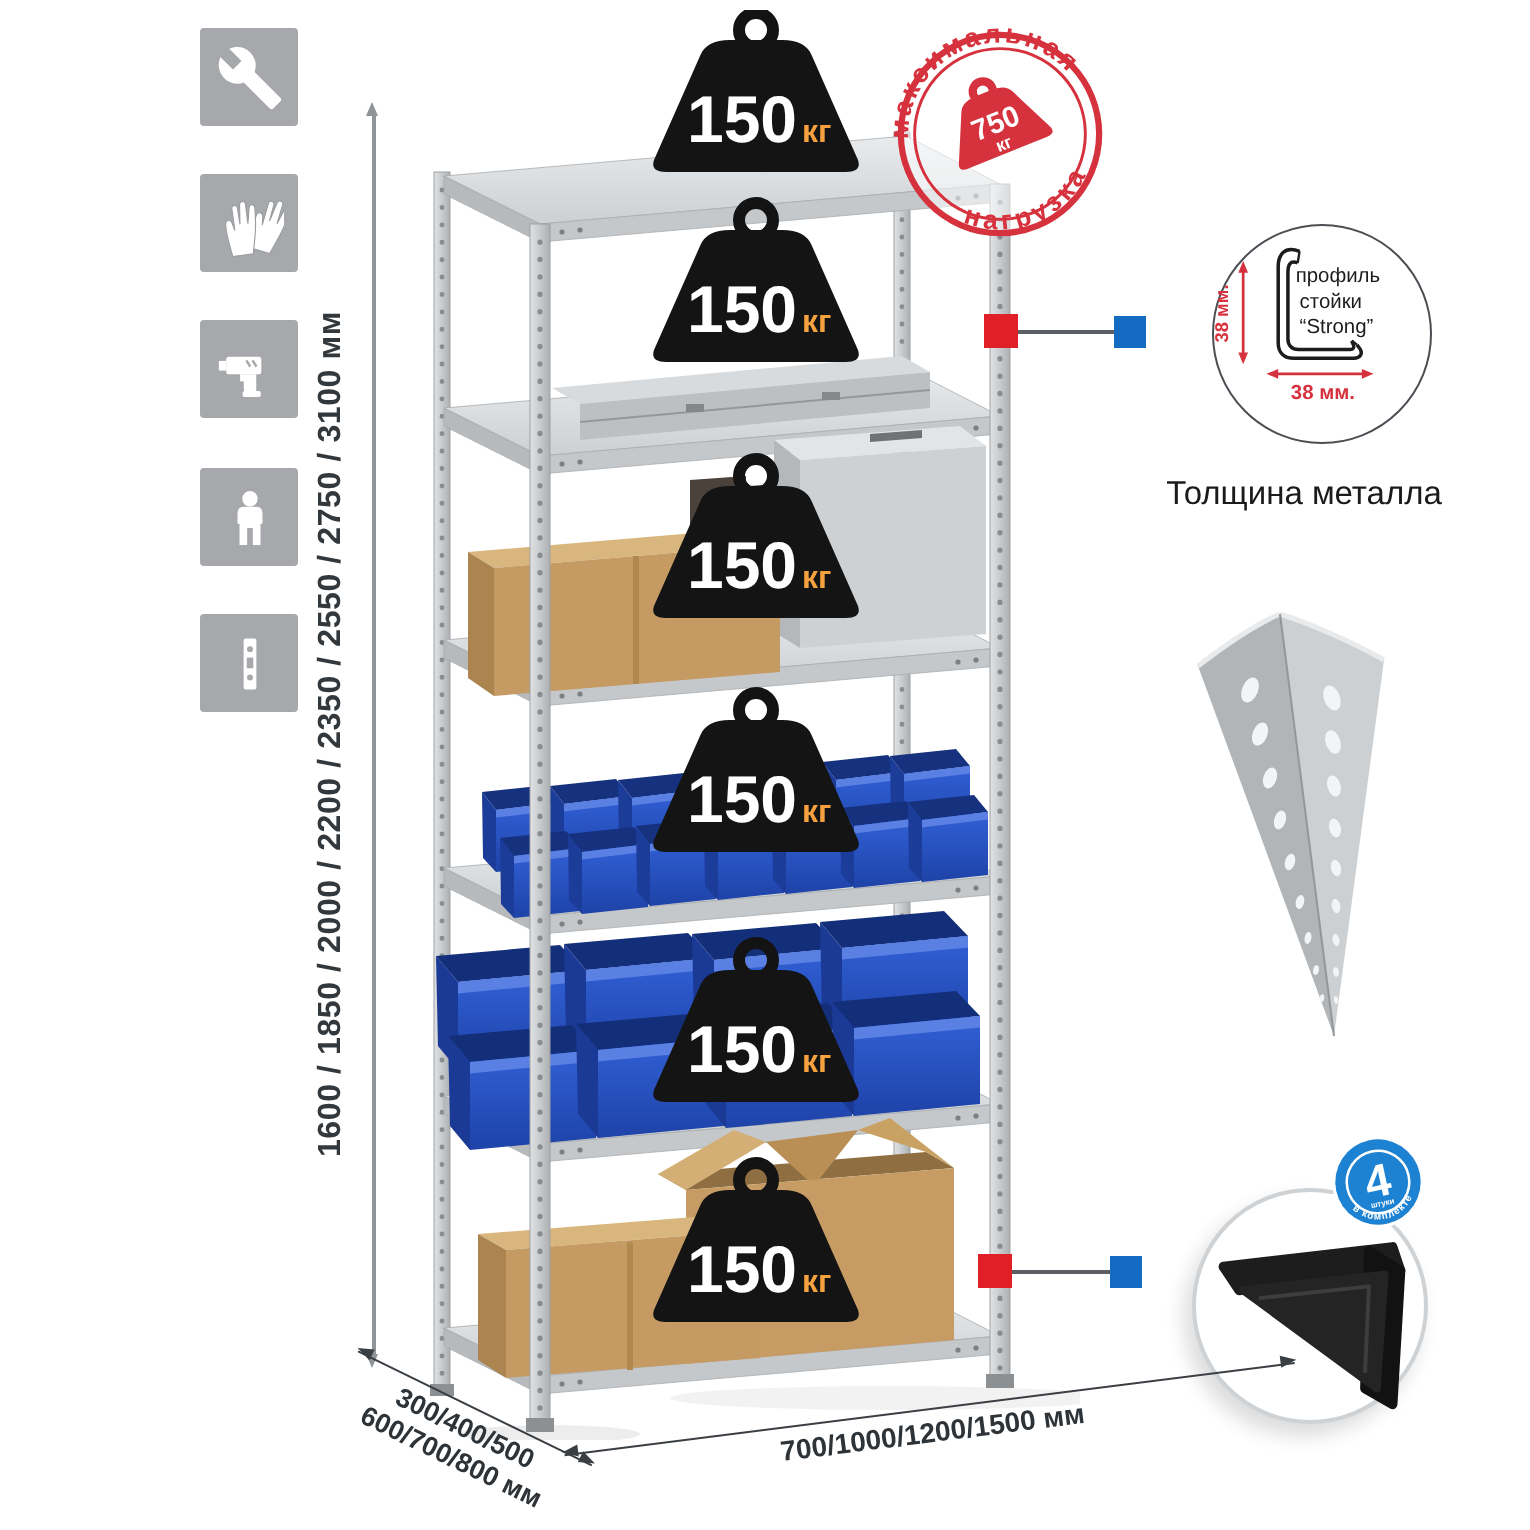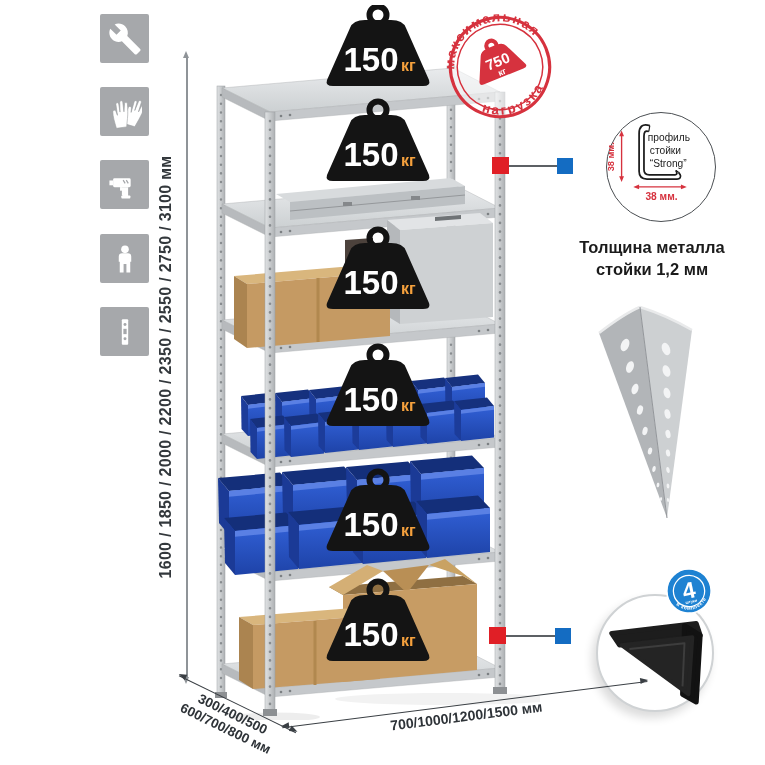--- a/index.html
+++ b/index.html
@@ -23,21 +23,21 @@
   .dim-line{position:relative;border-top:1.7px solid #3a3f44;margin:0 auto 3px auto;}
   .dim-line .al{position:absolute;left:-1px;top:-5px;width:0;height:0;
     border-right:8px solid #3a3f44;border-top:3.5px solid transparent;border-bottom:3.5px solid transparent;}
   .dim-line .ar{position:absolute;right:-1px;top:-5px;width:0;height:0;
     border-left:8px solid #3a3f44;border-top:3.5px solid transparent;border-bottom:3.5px solid transparent;}
   
   .stamp{position:absolute;left:444px;top:11px;width:112px;height:112px;transform:rotate(-22deg);}
   
   .pcircle{position:absolute;left:606px;top:112px;width:110px;height:110px;border:1.6px solid #4b4f53;
            border-radius:50%;background:#fff;box-sizing:border-box;}
-  .caption{position:absolute;text-align:center;font-size:16.5px;font-weight:700;color:#1b1b1b;line-height:1.32;}
+  .caption{position:absolute;text-align:center;font-size:16.5px;font-weight:400;color:#1b1b1b;line-height:1.32;}
   
   .fcircle{position:absolute;left:596px;top:594px;width:118px;height:118px;border:2px solid #cfd2d4;
            border-radius:50%;background:#fff;box-sizing:border-box;box-shadow:-4px 6px 10px rgba(0,0,0,.14);}
   .badge{position:absolute;left:664px;top:566px;width:50px;height:50px;transform:rotate(-12deg);}
   
   .sq-red{position:absolute;width:17px;height:17px;background:#e01f26;}
   .sq-blue{position:absolute;width:15.5px;height:15.5px;background:#146cc2;}
   .conn{position:absolute;height:1.8px;background:#5c6064;}
   .kgtxt{fill:#f5a13d;font-weight:700;}
 </style>
@@ -348,21 +348,20 @@
       </g>
       <g font-size="10.5" fill="#1c1c1c">
         <text x="42" y="29">профиль</text>
         <text x="44" y="42">стойки</text>
         <text x="44" y="55">“Strong”</text>
       </g>
     </svg>
   </div>
   <div class="caption" style="left:562px;top:237px;width:180px">
     <div>Толщина металла</div>
-    <div>стойки 1,2 мм</div>
   </div>
 
   <svg class="abs" style="left:598px;top:303px" width="110" height="225" viewBox="0 0 110 225">
     <path d="M1,30 C14,20 30,9 42,4 L69,215 Z" fill="#b2b5b8"></path>
     <path d="M42,4 C58,9 80,19 94,27 L69,215 Z" fill="#cdd0d2"></path>
     <path d="M1,30 C14,20 30,9 42,4 M42,4 C58,9 80,19 94,27" stroke="#e9eaeb" stroke-width="2.5" fill="none"></path>
     <line x1="42" y1="4" x2="69" y2="215" stroke="#93969a" stroke-width="1"></line>
     <g fill="#f3f4f5">
       <ellipse cx="27" cy="42" rx="6.5" ry="4" transform="rotate(-68 27 42)"></ellipse>
       <ellipse cx="32" cy="64" rx="6" ry="3.7" transform="rotate(-70 32 64)"></ellipse>

